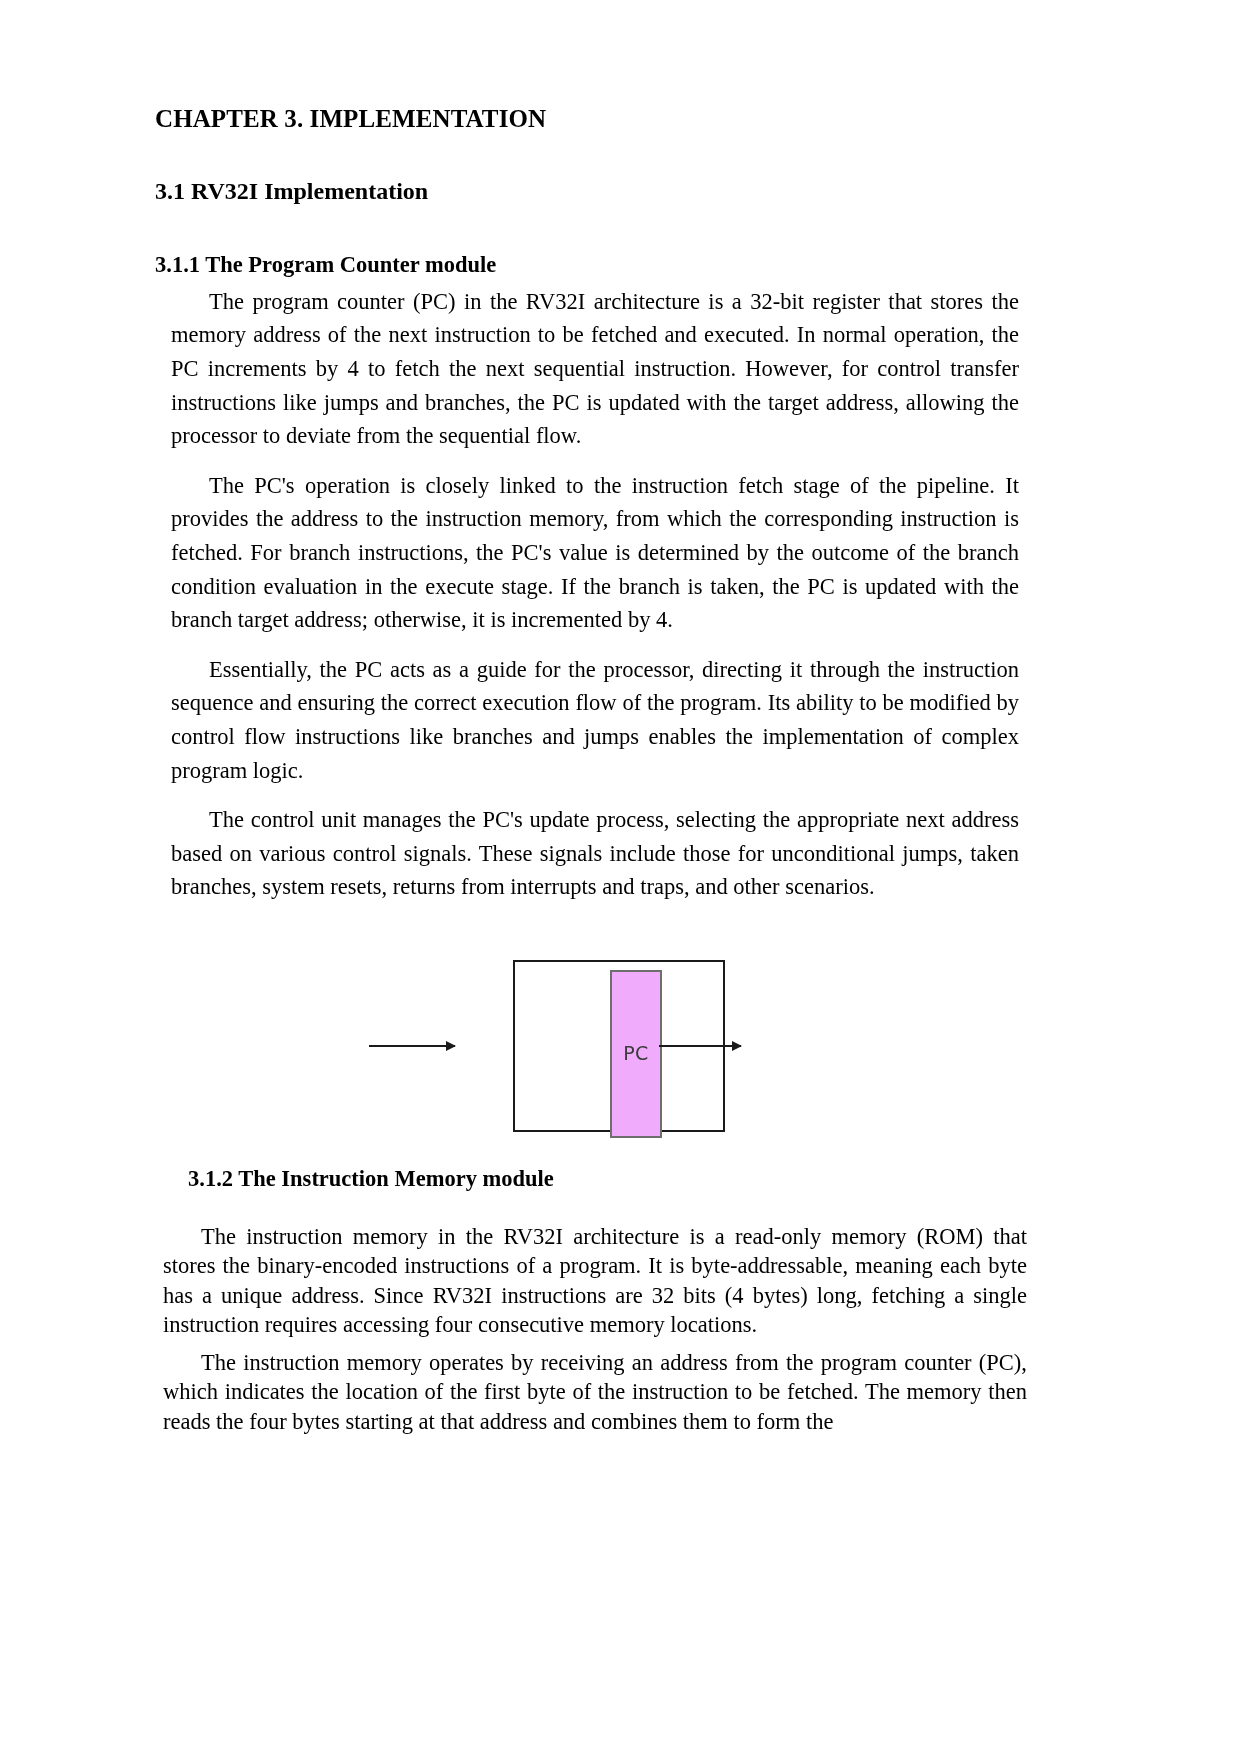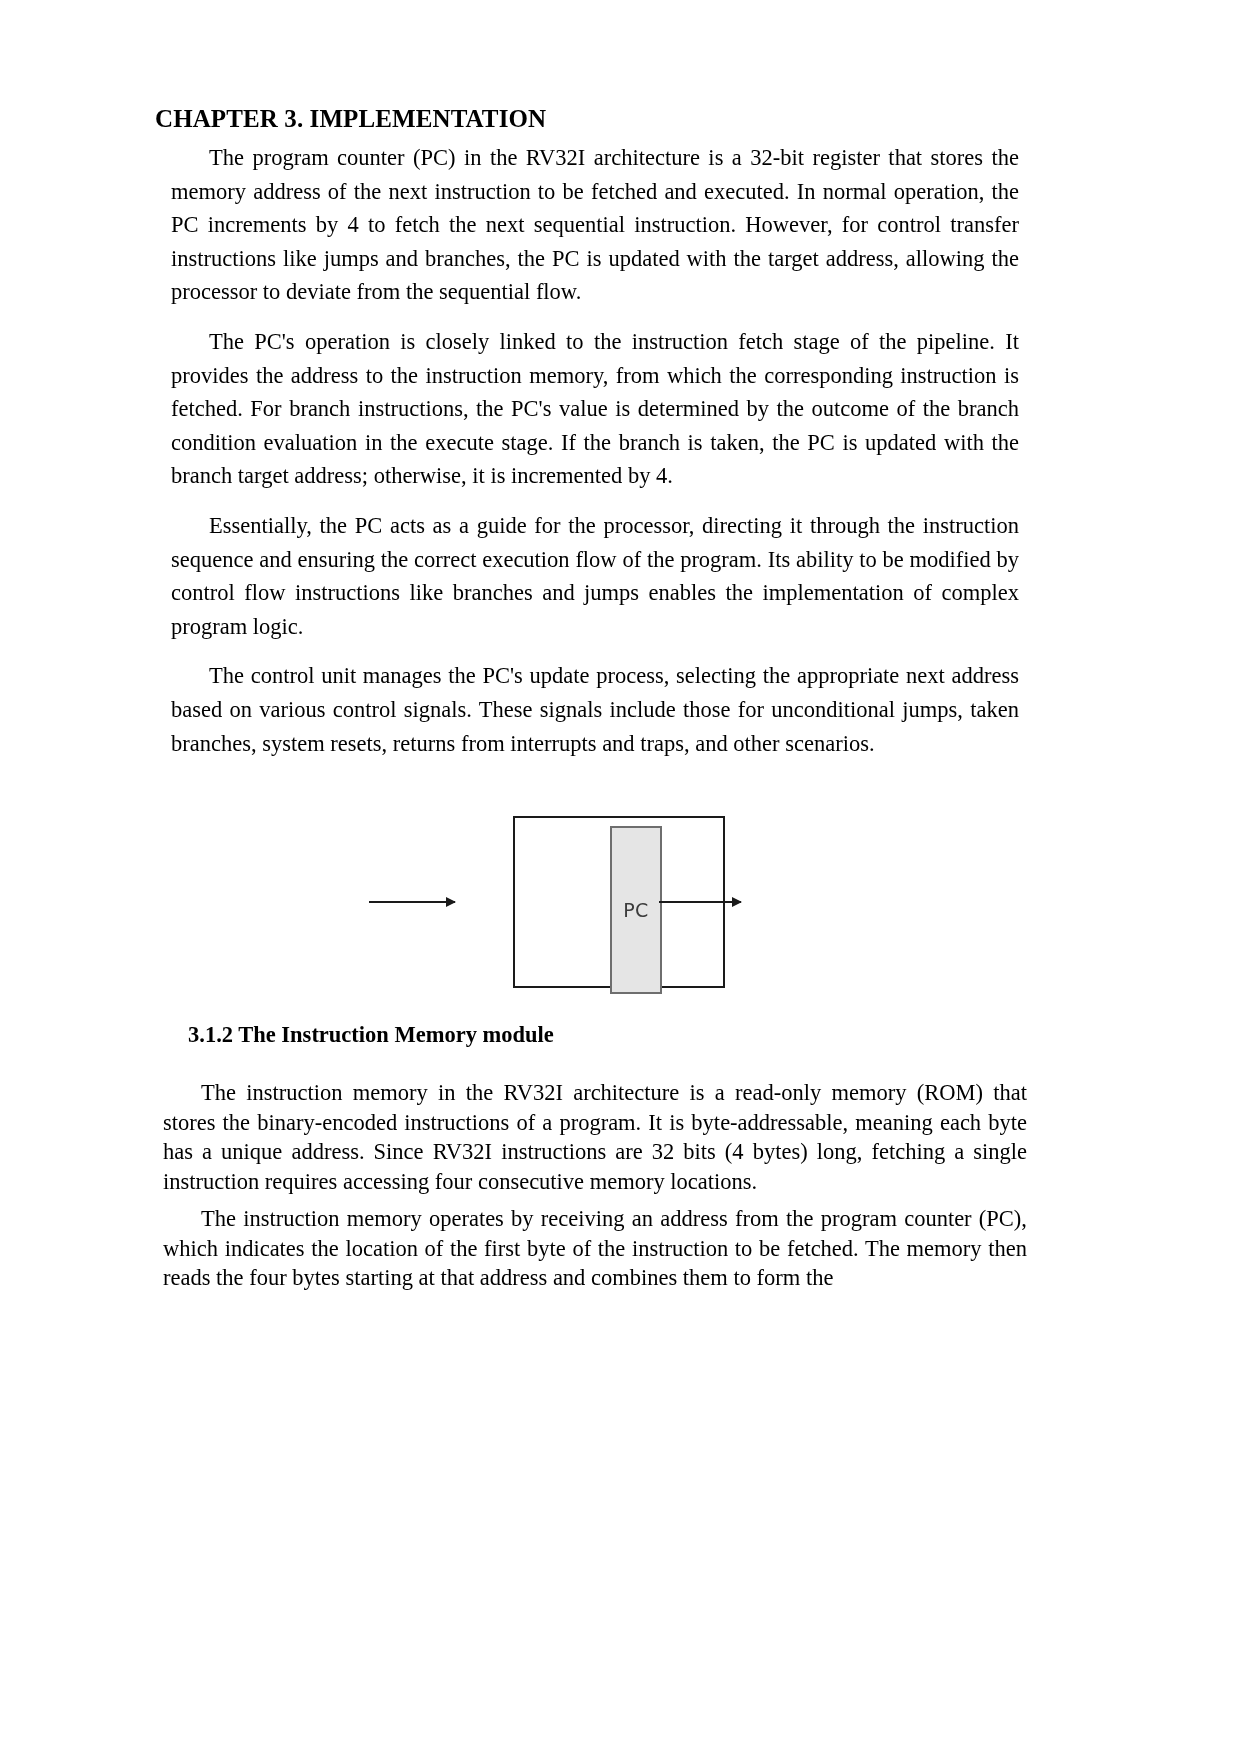--- a/index.html
+++ b/index.html
@@ -98,21 +98,21 @@
     background: #ffffff;
   }
   .inner-box {
     position: absolute;
     left: 95px;
     top: 8px;
     width: 52px;
     height: 168px;
     border: 2px solid #6e6e6e;
     box-sizing: border-box;
-    background: #e5e5e5;
+    background: #f0abfc;
     display: flex;
     align-items: center;
     justify-content: center;
   }
   .pc-label {
     font-family: "DejaVu Sans", "Liberation Sans", sans-serif;
     font-size: 19px;
     color: #3c3c3c;
     letter-spacing: 0.5px;
     line-height: 1;
@@ -162,21 +162,23 @@
   }
 </style>
 </head>
 <body>
 
 <div class="page">
   <div class="content">
 
     <h1 class="chapter-title">CHAPTER 3. IMPLEMENTATION</h1>
 
-
+    <h2 class="h2">3.1 RV32I Implementation</h2>
+
+    <h3 class="h3">3.1.1 The Program Counter module</h3>
 
     <p class="body first">The program counter (PC) in the RV32I architecture is a 32-bit register that stores the memory address of the next instruction to be fetched and executed. In normal operation, the PC increments by 4 to fetch the next sequential instruction. However, for control transfer instructions like jumps and branches, the PC is updated with the target address, allowing the processor to deviate from the sequential flow.</p>
 
     <p class="body">The PC's operation is closely linked to the instruction fetch stage of the pipeline. It provides the address to the instruction memory, from which the corresponding instruction is fetched. For branch instructions, the PC's value is determined by the outcome of the branch condition evaluation in the execute stage. If the branch is taken, the PC is updated with the branch target address; otherwise, it is incremented by 4.</p>
 
     <p class="body">Essentially, the PC acts as a guide for the processor, directing it through the instruction sequence and ensuring the correct execution flow of the program. Its ability to be modified by control flow instructions like branches and jumps enables the implementation of complex program logic.</p>
 
     <p class="body">The control unit manages the PC's update process, selecting the appropriate next address based on various control signals. These signals include those for unconditional jumps, taken branches, system resets, returns from interrupts and traps, and other scenarios.</p>
 
     <div class="figure-wrap">

